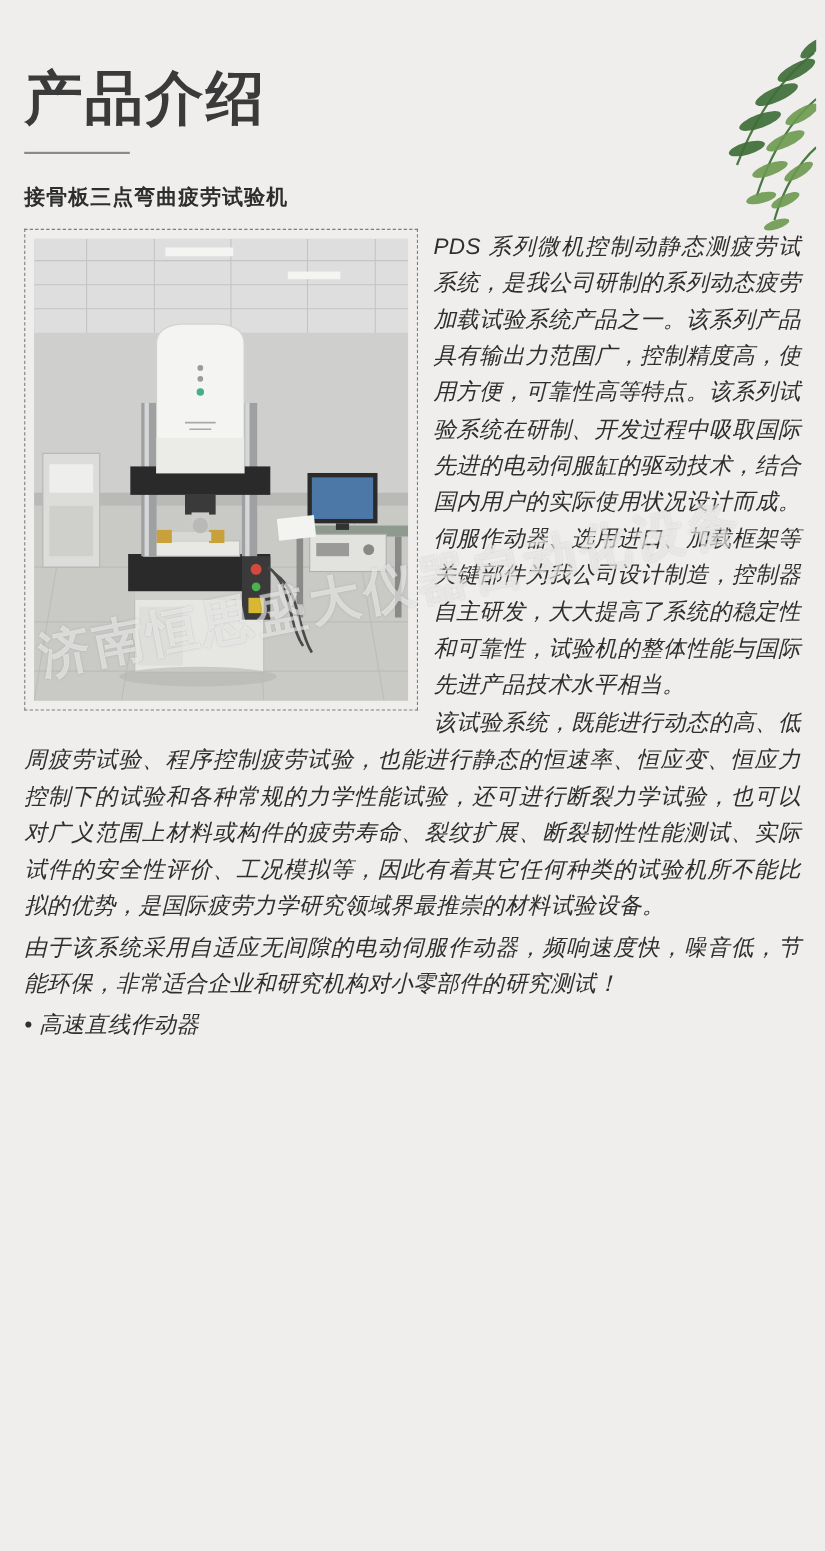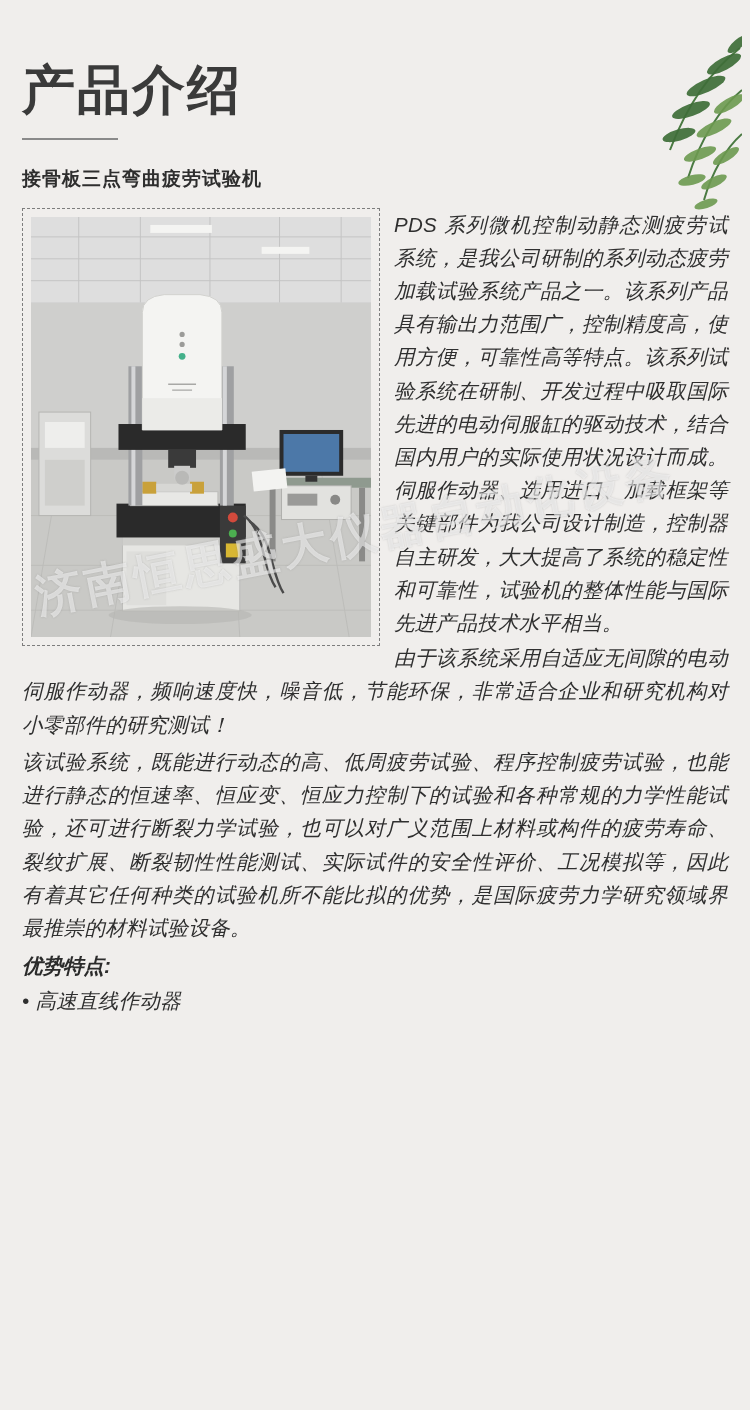--- a/index.html
+++ b/index.html
@@ -243,23 +243,22 @@
             <path d="M214 300 C236 316 232 352 246 372"></path>
             <path d="M220 306 C244 322 240 356 254 378"></path>
           </g>
 
           <ellipse cx="150" cy="400" rx="72" ry="9" fill="#b6b6b3" opacity="0.6"></ellipse>
         </svg>
       </div>
     </div>
 
     <p class="para tight">PDS 系列微机控制动静态测疲劳试系统，是我公司研制的系列动态疲劳加载试验系统产品之一。该系列产品具有输出力范围广，控制精度高，使用方便，可靠性高等特点。该系列试验系统在研制、开发过程中吸取国际先进的电动伺服缸的驱动技术，结合国内用户的实际使用状况设计而成。伺服作动器、选用进口、加载框架等关键部件为我公司设计制造，控制器自主研发，大大提高了系统的稳定性和可靠性，试验机的整体性能与国际先进产品技术水平相当。</p>
+    <p class="para">该试验系统，既能进行动态的高、低周疲劳试验、程序控制疲劳试验，也能进行静态的恒速率、恒应变、恒应力控制下的试验和各种常规的力学性能试验，还可进行断裂力学试验，也可以对广义范围上材料或构件的疲劳寿命、裂纹扩展、断裂韧性性能测试、实际试件的安全性评价、工况模拟等，因此有着其它任何种类的试验机所不能比拟的优势，是国际疲劳力学研究领域界最推崇的材料试验设备。</p>
     <p class="para">由于该系统采用自适应无间隙的电动伺服作动器，频响速度快，噪音低，节能环保，非常适合企业和研究机构对小零部件的研究测试！</p>
-    <p class="para">该试验系统，既能进行动态的高、低周疲劳试验、程序控制疲劳试验，也能进行静态的恒速率、恒应变、恒应力控制下的试验和各种常规的力学性能试验，还可进行断裂力学试验，也可以对广义范围上材料或构件的疲劳寿命、裂纹扩展、断裂韧性性能测试、实际试件的安全性评价、工况模拟等，因此有着其它任何种类的试验机所不能比拟的优势，是国际疲劳力学研究领域界最推崇的材料试验设备。</p>
-
-    <div class="adv-title">优势特点:</div>
+
     <div class="adv-list">
       <div class="adv-item">• 高速直线作动器</div>
     </div>
   </div>
 
   <div class="watermark">济南恒思盛大仪器自动化设备</div>
 </div>
 
 </body></html>

